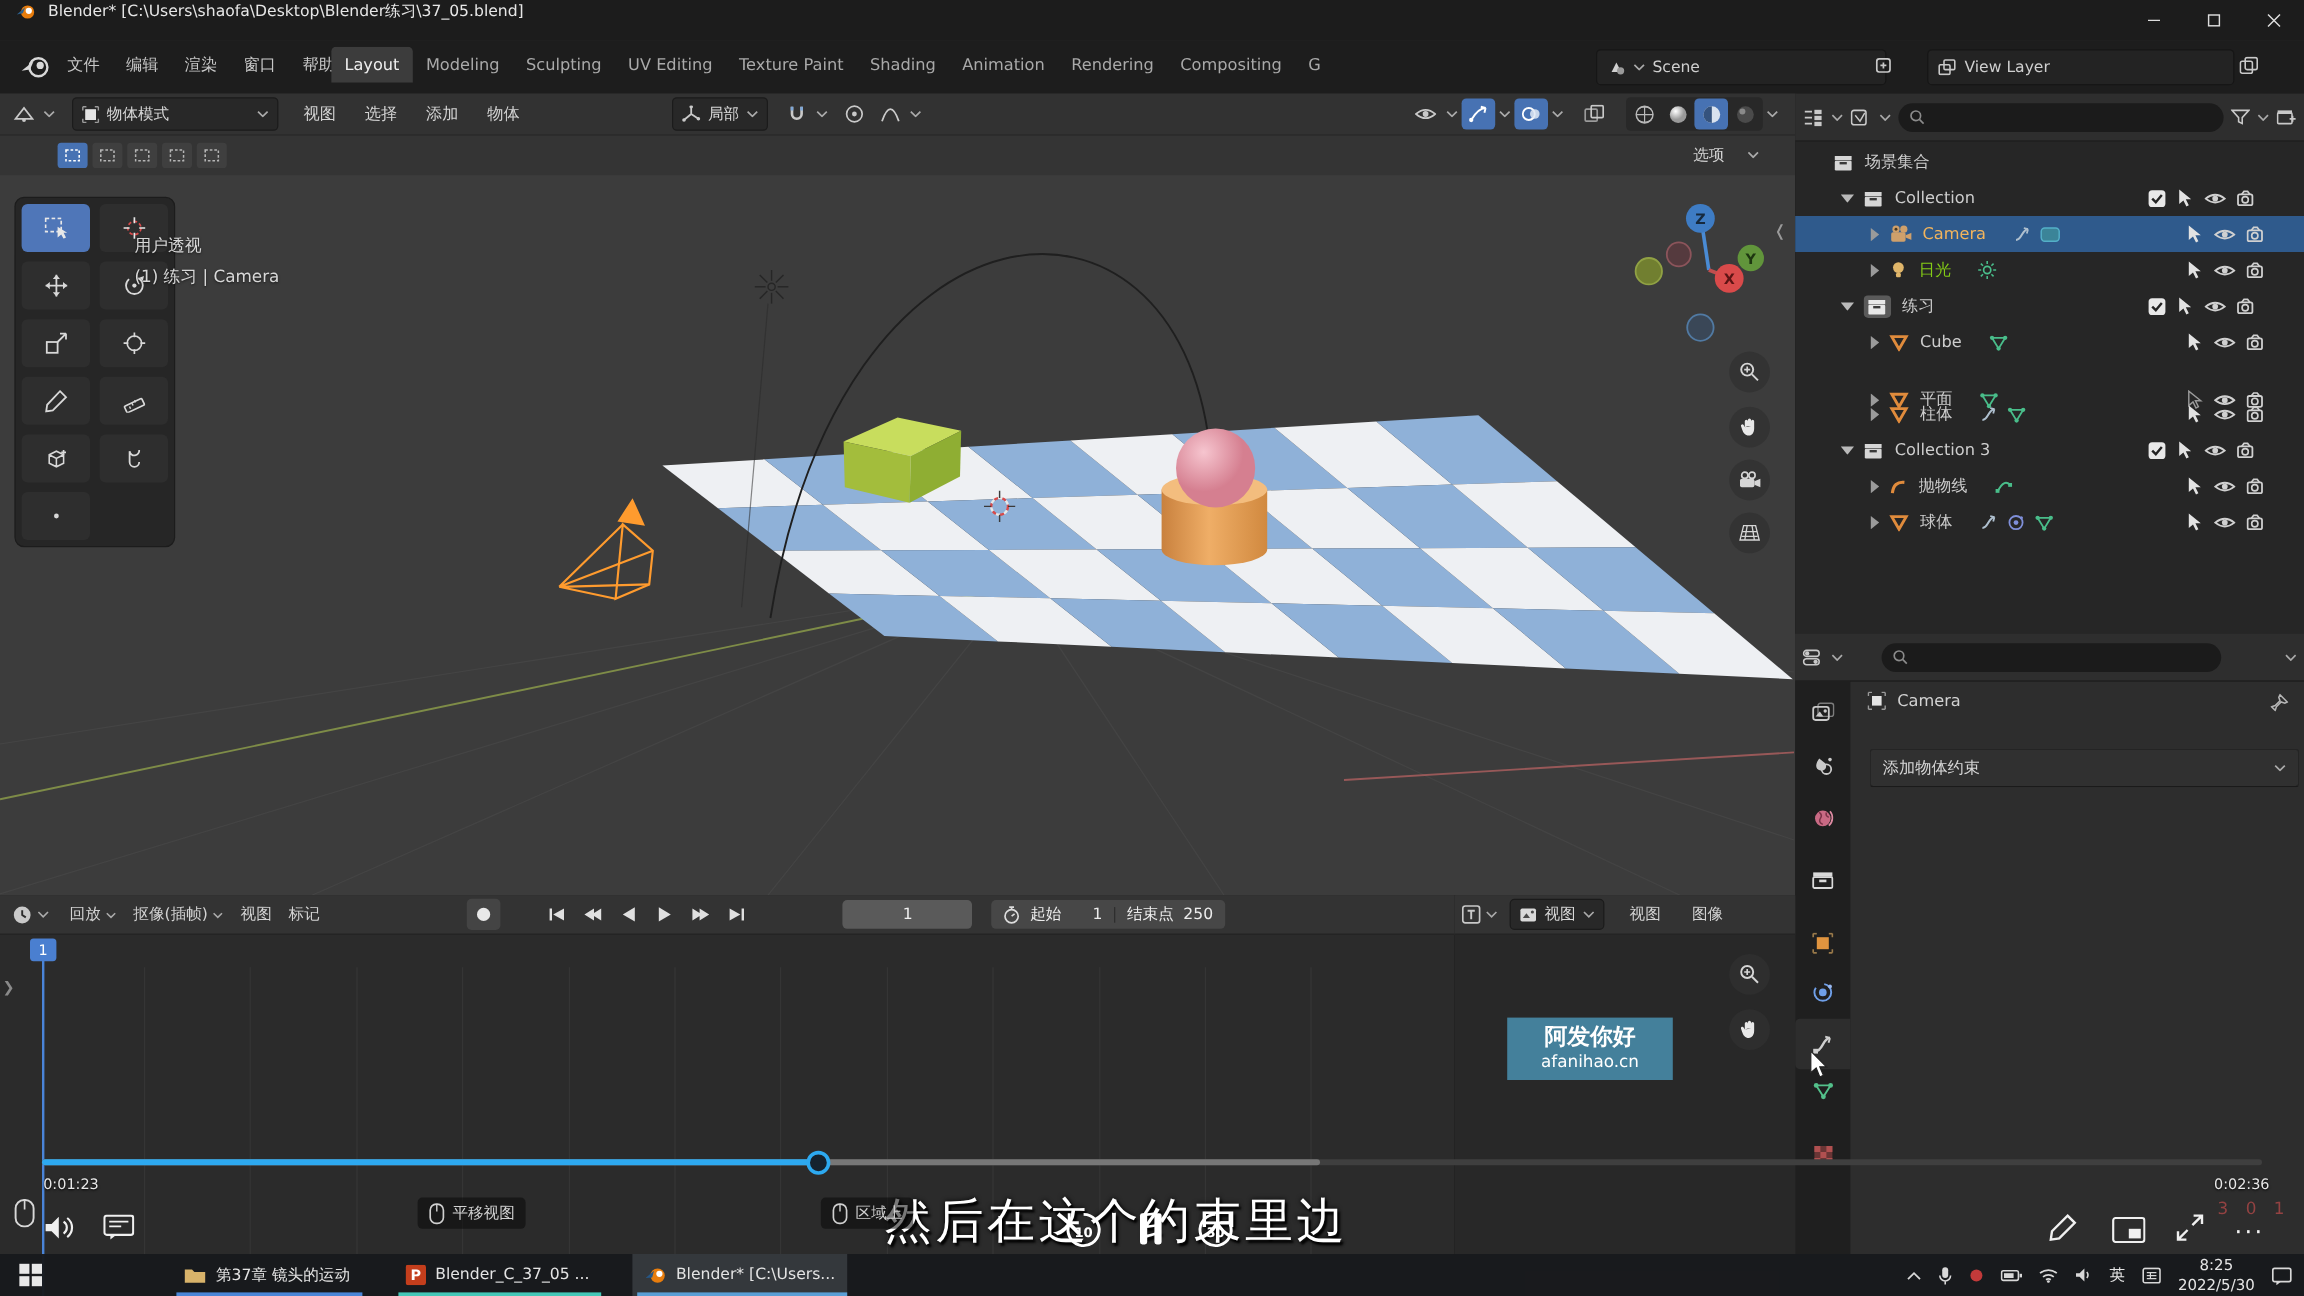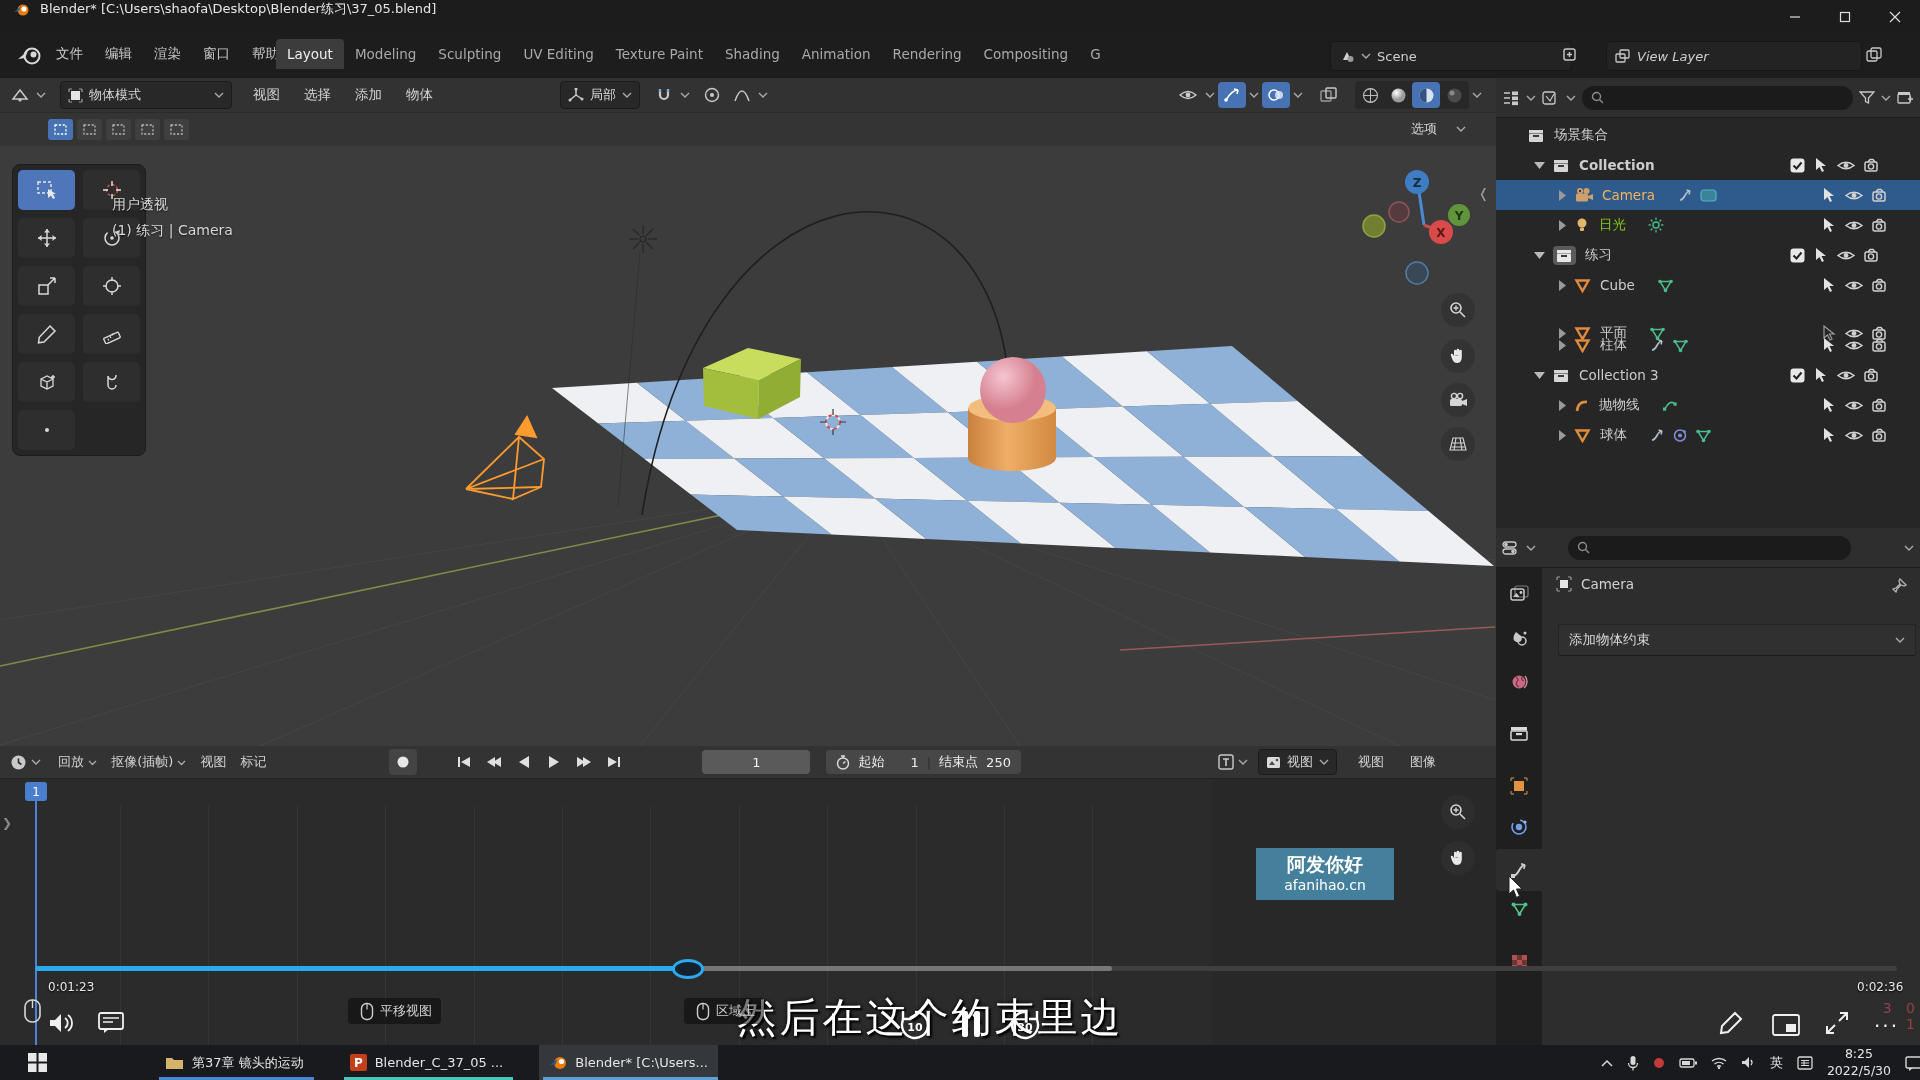--- a/index.html
+++ b/index.html
@@ -72,21 +72,21 @@
     gap:6px;padding:0 9px;color:#d0d0d0;font-size:13px;}
   .ptime{position:absolute;color:#e8e8e8;font-size:12px;text-shadow:0 1px 2px #000;}
   .pctrl{position:absolute;display:flex;align-items:center;justify-content:center;}
   
   .taskbar{left:0;top:1045px;width:1920px;height:35px;background:rgba(24,26,29,.97);display:flex;align-items:center;color:#e4e4e4;font-size:13px;}
   .task{height:35px;display:flex;align-items:center;gap:8px;padding:0 10px;position:relative;max-width:340px;white-space:nowrap;overflow:hidden;}
   .task.active{background:#34383c;}
   .task .uline{position:absolute;left:4px;bottom:0;height:3px;}
   .tray{display:flex;align-items:center;gap:14px;margin-right:10px;}
   .cursor-arrow{left:1508px;top:876px;z-index:60;}
-  .z2{z-index:20;} .z3{z-index:40;padding-left:12px;}
+  .z2{z-index:20;} .z3{z-index:40;}
 </style>
 </head>
 <body>
 
 <div id="stage">
 
   <div class="abs titlebar">
     <span class="tlogo">
       <svg width="18" height="18">
           <circle cx="11" cy="10" r="5.5" fill="#e87d0d"></circle>
@@ -153,21 +153,21 @@
           </svg>
         </span>
       <span>Scene</span>
     </div>
     <span class="abs" style="left:1562px;top:13px;">
         <svg width="16" height="16">
           <rect x="2" y="2" width="11" height="11" rx="2" fill="none" stroke="#c9c9c9" stroke-width="1.4"></rect>
           <path d="M7.5 5 v5 M5 7.5 h5" stroke="#c9c9c9" stroke-width="1.4"></path>
         </svg>
       </span>
-    <div class="abs pill" style="left:1606px;top:7px;width:238px;font-style:italic;">
+    <div class="abs pill" style="left:1606px;top:7px;width:238px;">
       <span>
           <svg width="16" height="14">
             <rect x="1" y="5" width="9" height="8" rx="1" fill="none" stroke="#c9c9c9" stroke-width="1.3"></rect>
             <rect x="5" y="1" width="9" height="8" rx="1" fill="none" stroke="#c9c9c9" stroke-width="1.3"></rect>
           </svg>
         </span>
       <span>View Layer</span>
     </div>
     <span class="abs" style="left:1866px;top:13px;">
         <svg width="16" height="16">
@@ -621,21 +621,21 @@
               <rect x="1" y="2" width="14" height="3.5" fill="#d6d6d6"></rect>
               <rect x="1" y="6" width="14" height="8" rx="1" fill="#d6d6d6"></rect>
               <rect x="5" y="7" width="6" height="2" fill="#3a3a3a"></rect>
             </svg>
           </span>
           <span style="width:9px;"></span>
           <span style="color:#cdcdcd;">场景集合</span>
           <span style="width:22px;"></span>
           <div class="ol-right" style="left: 326px; top: 0px; height: 30px;"></div>
         </div>
-        <div class="ol-row" style="top: 72px; font-weight: bold;">
+        <div class="ol-row" style="top: 72px;">
           <span style="width:38px;"></span>
           <span>
             <svg width="11" height="8">
               <polygon points="0,1 11,1 5.5,8" fill="#b9b9b9"></polygon>
             </svg>
           </span>
           <span style="width:8px;"></span>
           <span>
             <svg width="17" height="15">
               <rect x="1" y="2" width="14" height="3.5" fill="#d6d6d6"></rect>

